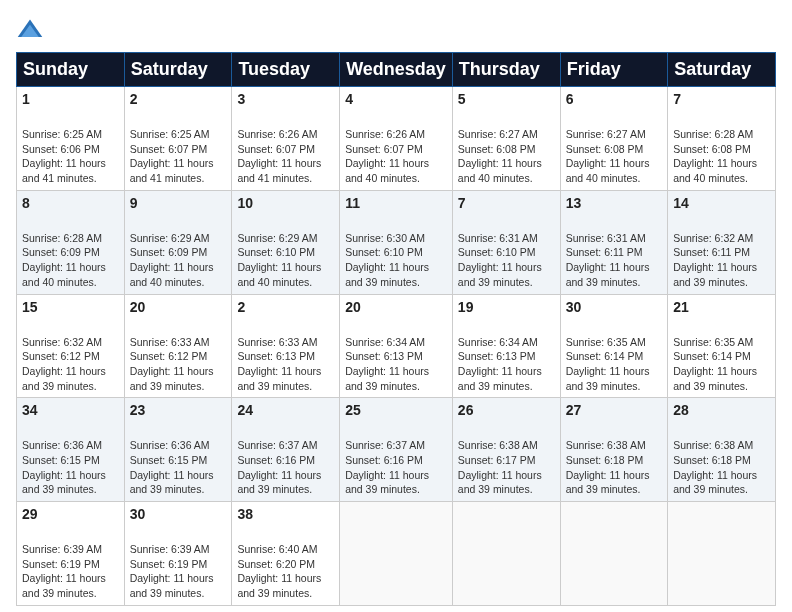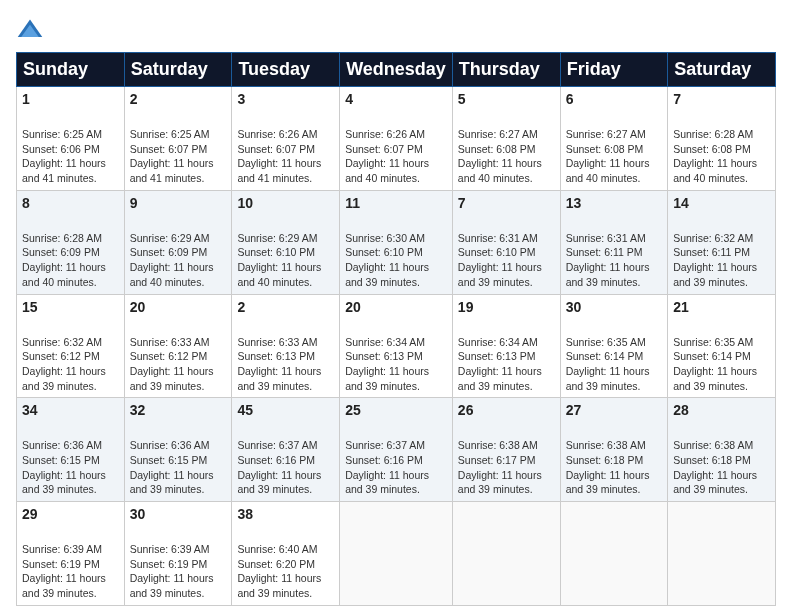--- a/index.html
+++ b/index.html
@@ -206,25 +206,25 @@
           <span class="day-number">21</span>
           <div class="day-detail">Sunrise: 6:35 AM<br>Sunset: 6:14 PM<br>Daylight: 11 hours and 39 minutes.</div>
         </td>
       </tr>
       <tr>
         <td>
           <span class="day-number">34</span>
           <div class="day-detail">Sunrise: 6:36 AM<br>Sunset: 6:15 PM<br>Daylight: 11 hours and 39 minutes.</div>
         </td>
         <td>
-          <span class="day-number">32</span>
+          <span class="day-number">23</span>
           <div class="day-detail">Sunrise: 6:36 AM<br>Sunset: 6:15 PM<br>Daylight: 11 hours and 39 minutes.</div>
         </td>
         <td>
-          <span class="day-number">45</span>
+          <span class="day-number">24</span>
           <div class="day-detail">Sunrise: 6:37 AM<br>Sunset: 6:16 PM<br>Daylight: 11 hours and 39 minutes.</div>
         </td>
         <td>
           <span class="day-number">25</span>
           <div class="day-detail">Sunrise: 6:37 AM<br>Sunset: 6:16 PM<br>Daylight: 11 hours and 39 minutes.</div>
         </td>
         <td>
           <span class="day-number">26</span>
           <div class="day-detail">Sunrise: 6:38 AM<br>Sunset: 6:17 PM<br>Daylight: 11 hours and 39 minutes.</div>
         </td>

